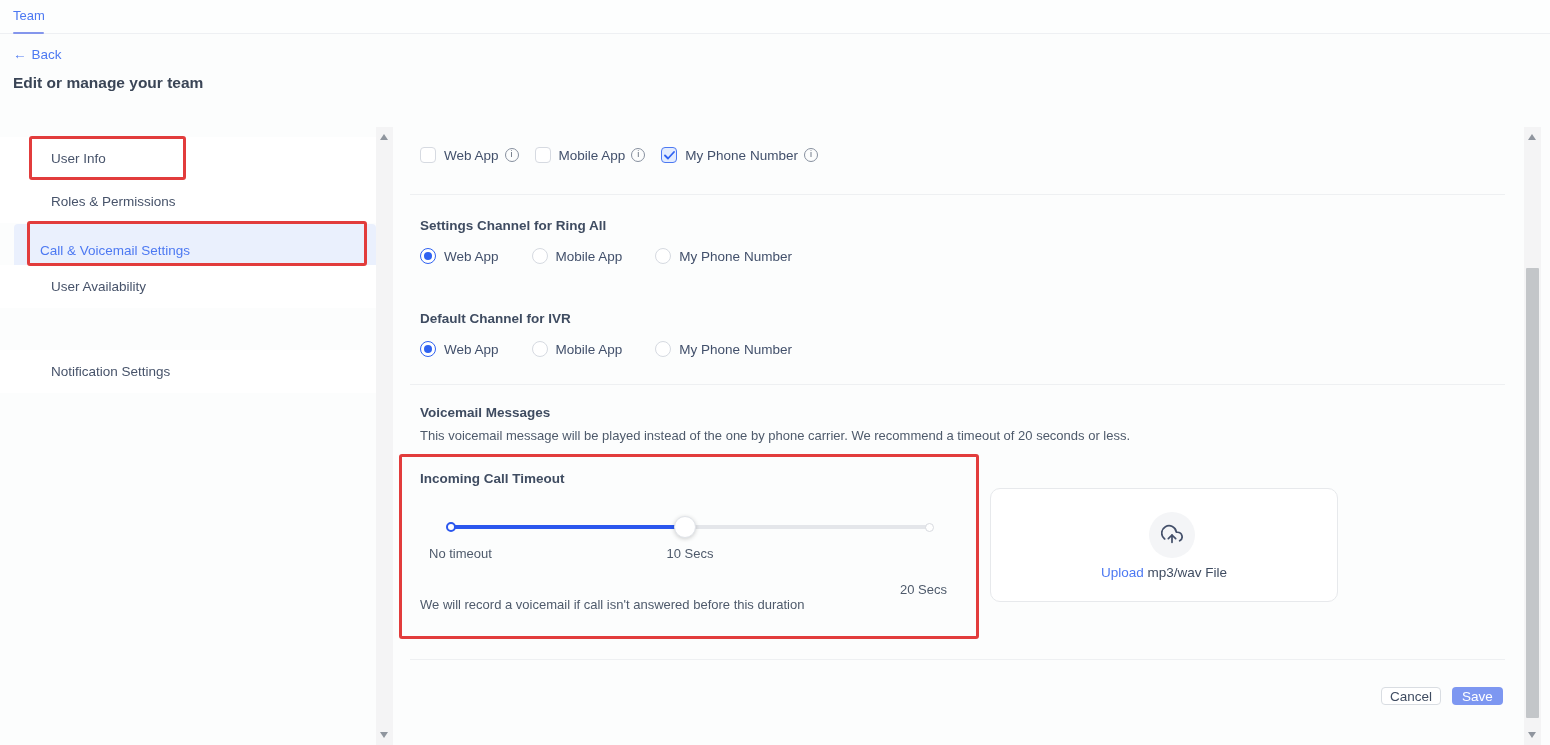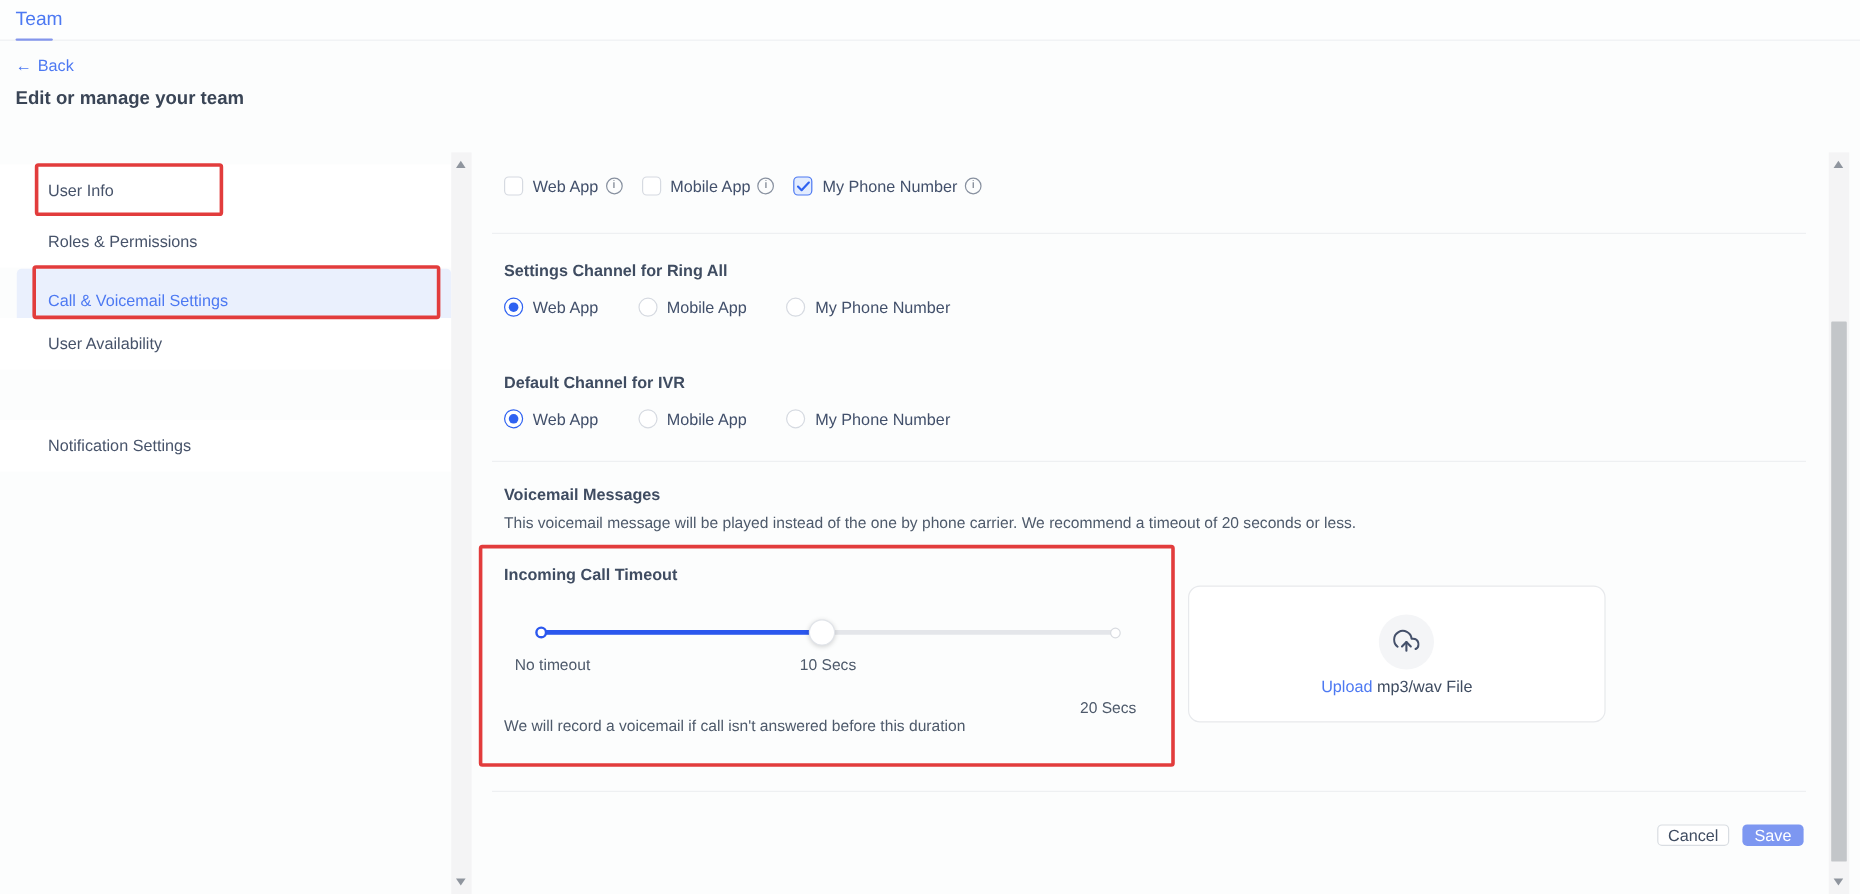--- a/index.html
+++ b/index.html
@@ -2,28 +2,28 @@
 <html><head>
 <meta charset="utf-8">
 <style>
   * { margin:0; padding:0; box-sizing:border-box; }
   html,body { width:1550px; height:745px; background:#fdfdfd; }
   body { font-family:"Liberation Sans", sans-serif; color:#42506b; overflow:hidden; }
   .screen { position:relative; width:1550px; height:745px; background:#fcfdfd; }
 
   
   .tabbar { position:absolute; left:0; top:0; width:1550px; height:34px; border-bottom:1px solid #eef0f3; background:#fdfefe; }
-  .tab-team { position:absolute; left:13px; top:8px; font-size:16px; color:#4d79f2; cursor:pointer;text-align:center; }
+  .tab-team { position:absolute; left:13px; top:8px; font-size:13px; color:#4d79f2; cursor:pointer;text-align:center; }
   .tab-underline { position:absolute; left:13px; bottom:-1px; width:31px; height:2px; background:#8496ec; border-radius:1px; }
 
   .back-link { position:absolute; left:13px; top:47px; font-size:13.5px; color:#4d79f2; cursor:pointer; display:flex; gap:5px; align-items:center; }
   .page-title { position:absolute; left:13px; top:74px; font-size:15.5px; font-weight:bold; color:#3a4556; }
 
   
-  .side-item { position:absolute; left:0; width:376px; height:43px; display:flex; align-items:center; padding-left:40px; font-size:13.5px; color:#47536a; cursor:pointer; background:#fff; }
+  .side-item { position:absolute; left:0; width:376px; height:43px; display:flex; align-items:center; padding-left:51px; font-size:13.5px; color:#47536a; cursor:pointer; background:#fff; }
   .side-item.active { left:14px; width:362px; padding-left:26px; background:#eaf0fd; border-radius:4px; color:#4d79f2; }
 
   
   .vscroll { position:absolute; top:127px; width:17px; height:618px; background:#f4f4f5; }
   .vscroll .thumb { position:absolute; left:2px; width:13px; background:#c3c6c9; border-radius:1px; }
   .arr { position:absolute; left:4px; width:0; height:0; border-left:4.5px solid transparent; border-right:4.5px solid transparent; }
   .arr.up { top:7px; border-bottom:6px solid #8f959e; }
   .arr.down { bottom:7px; border-top:6px solid #8f959e; }
 
   

